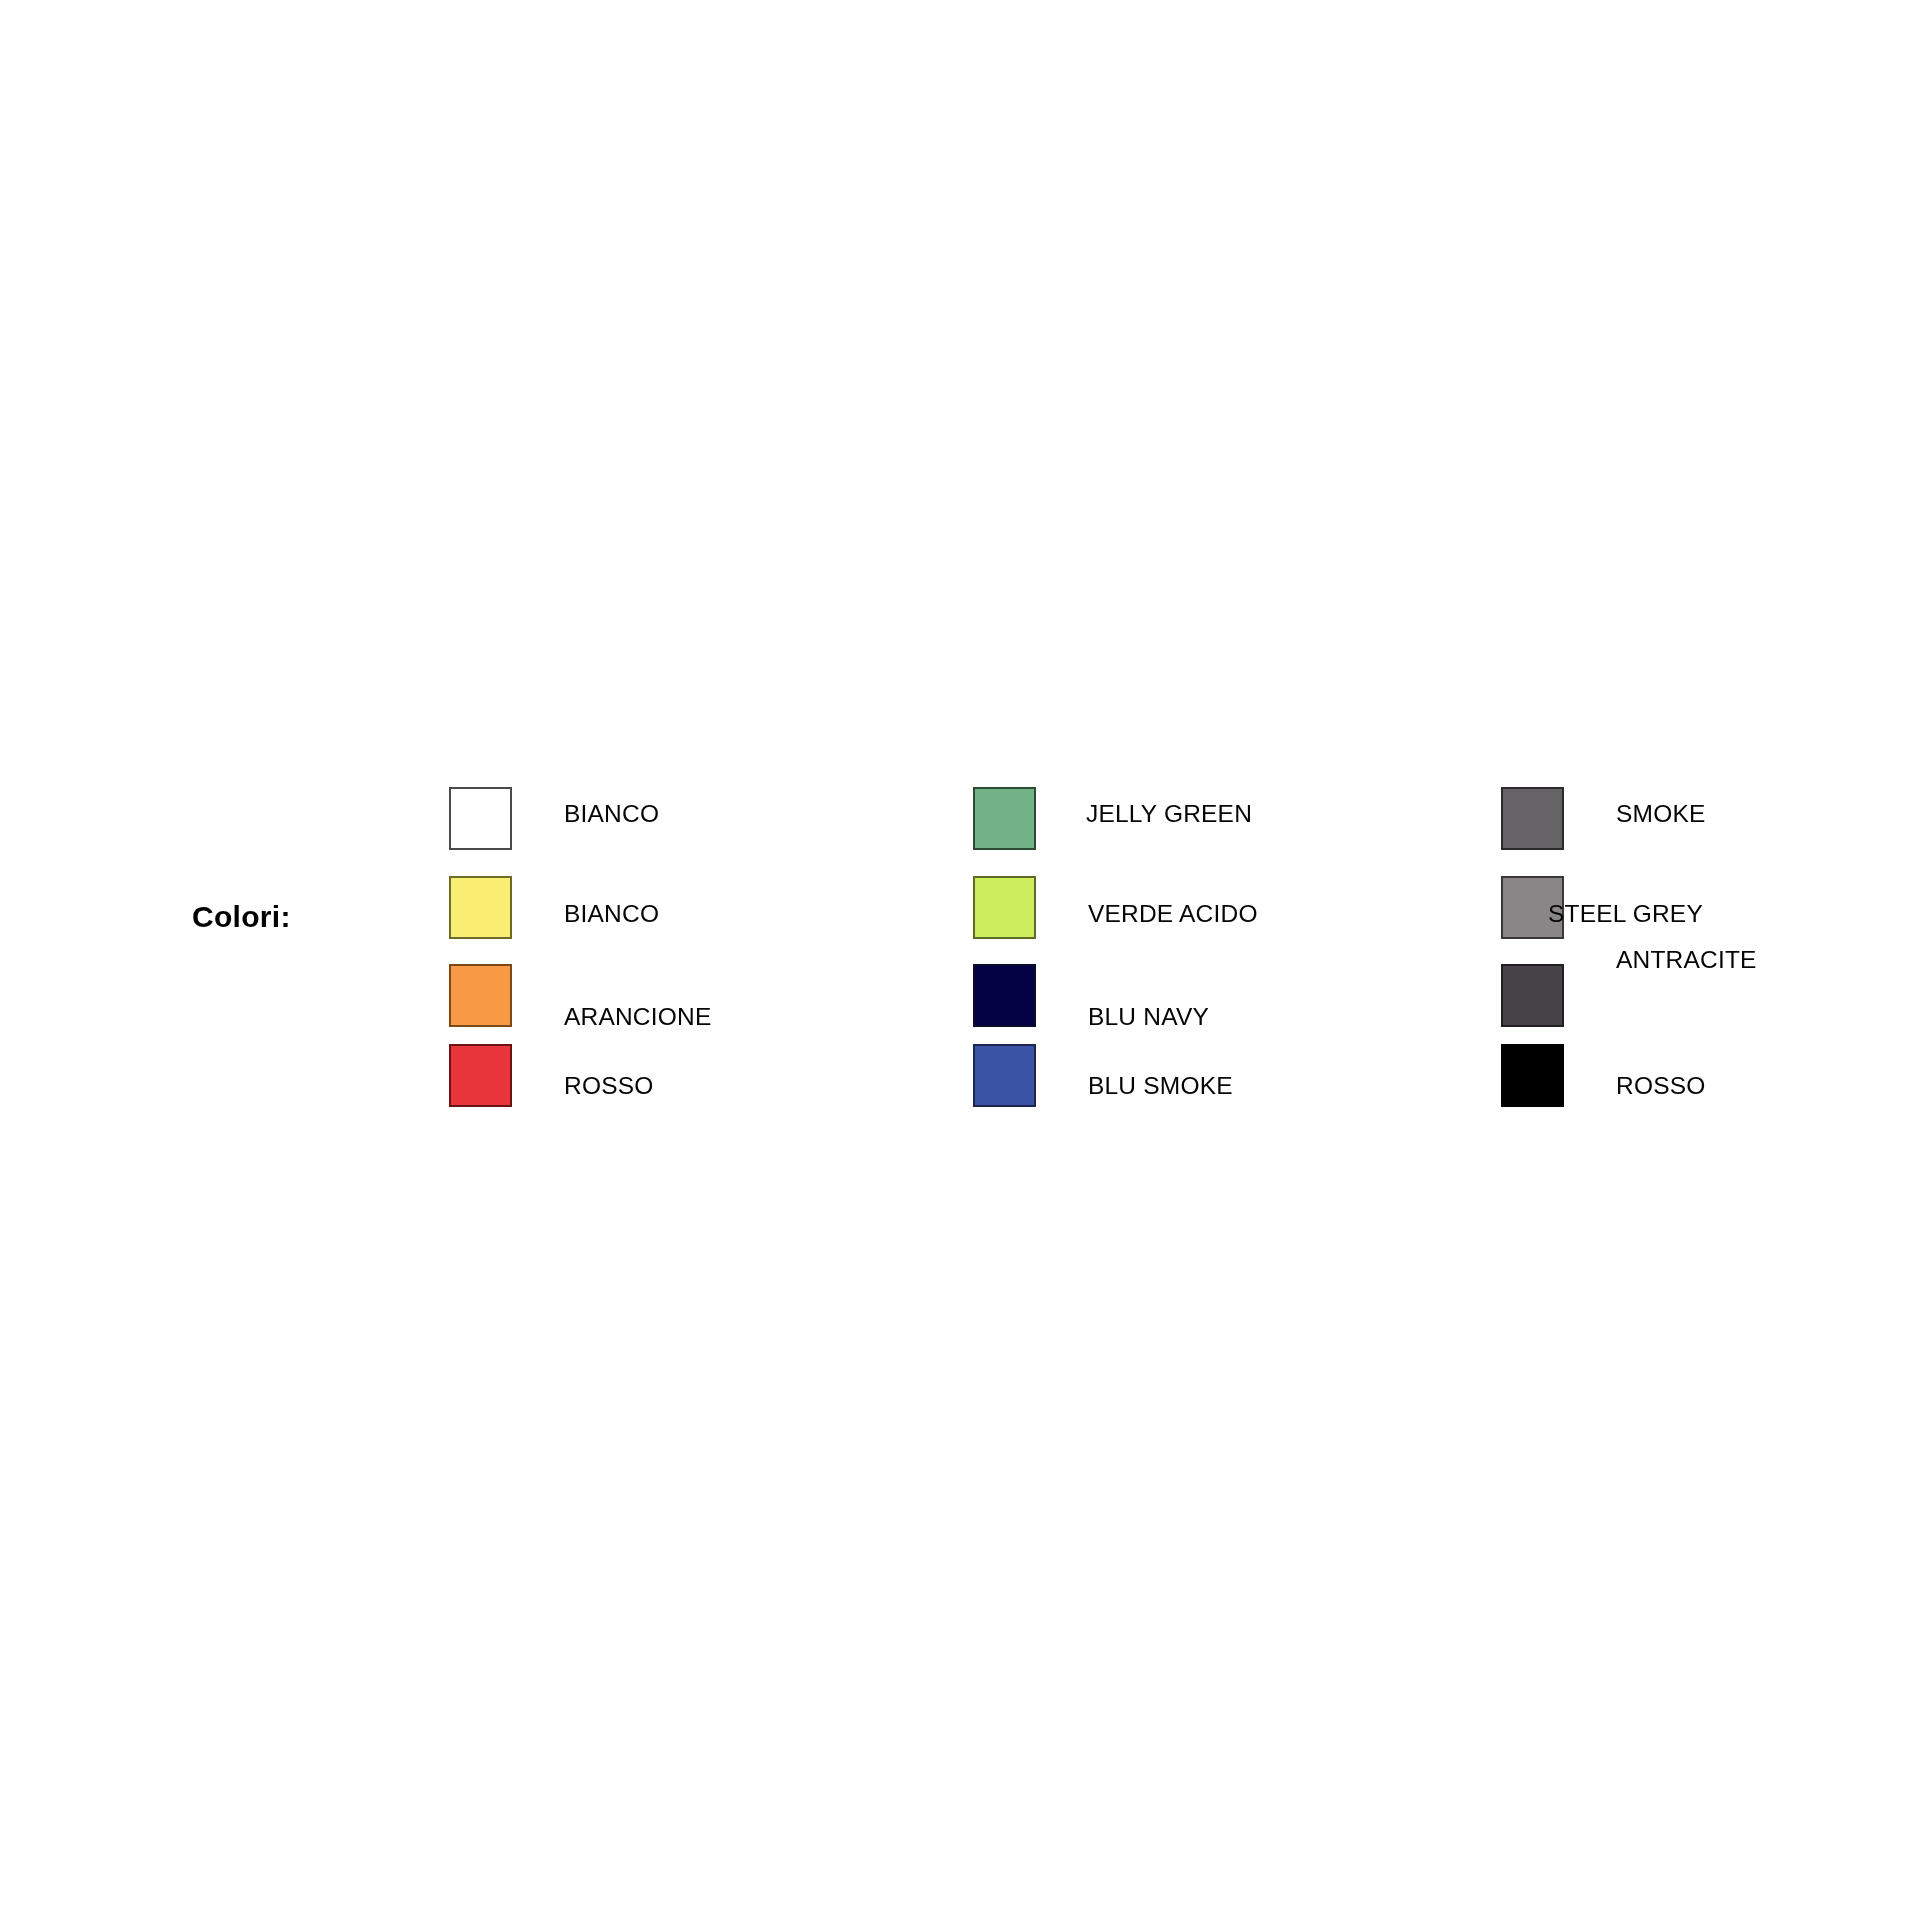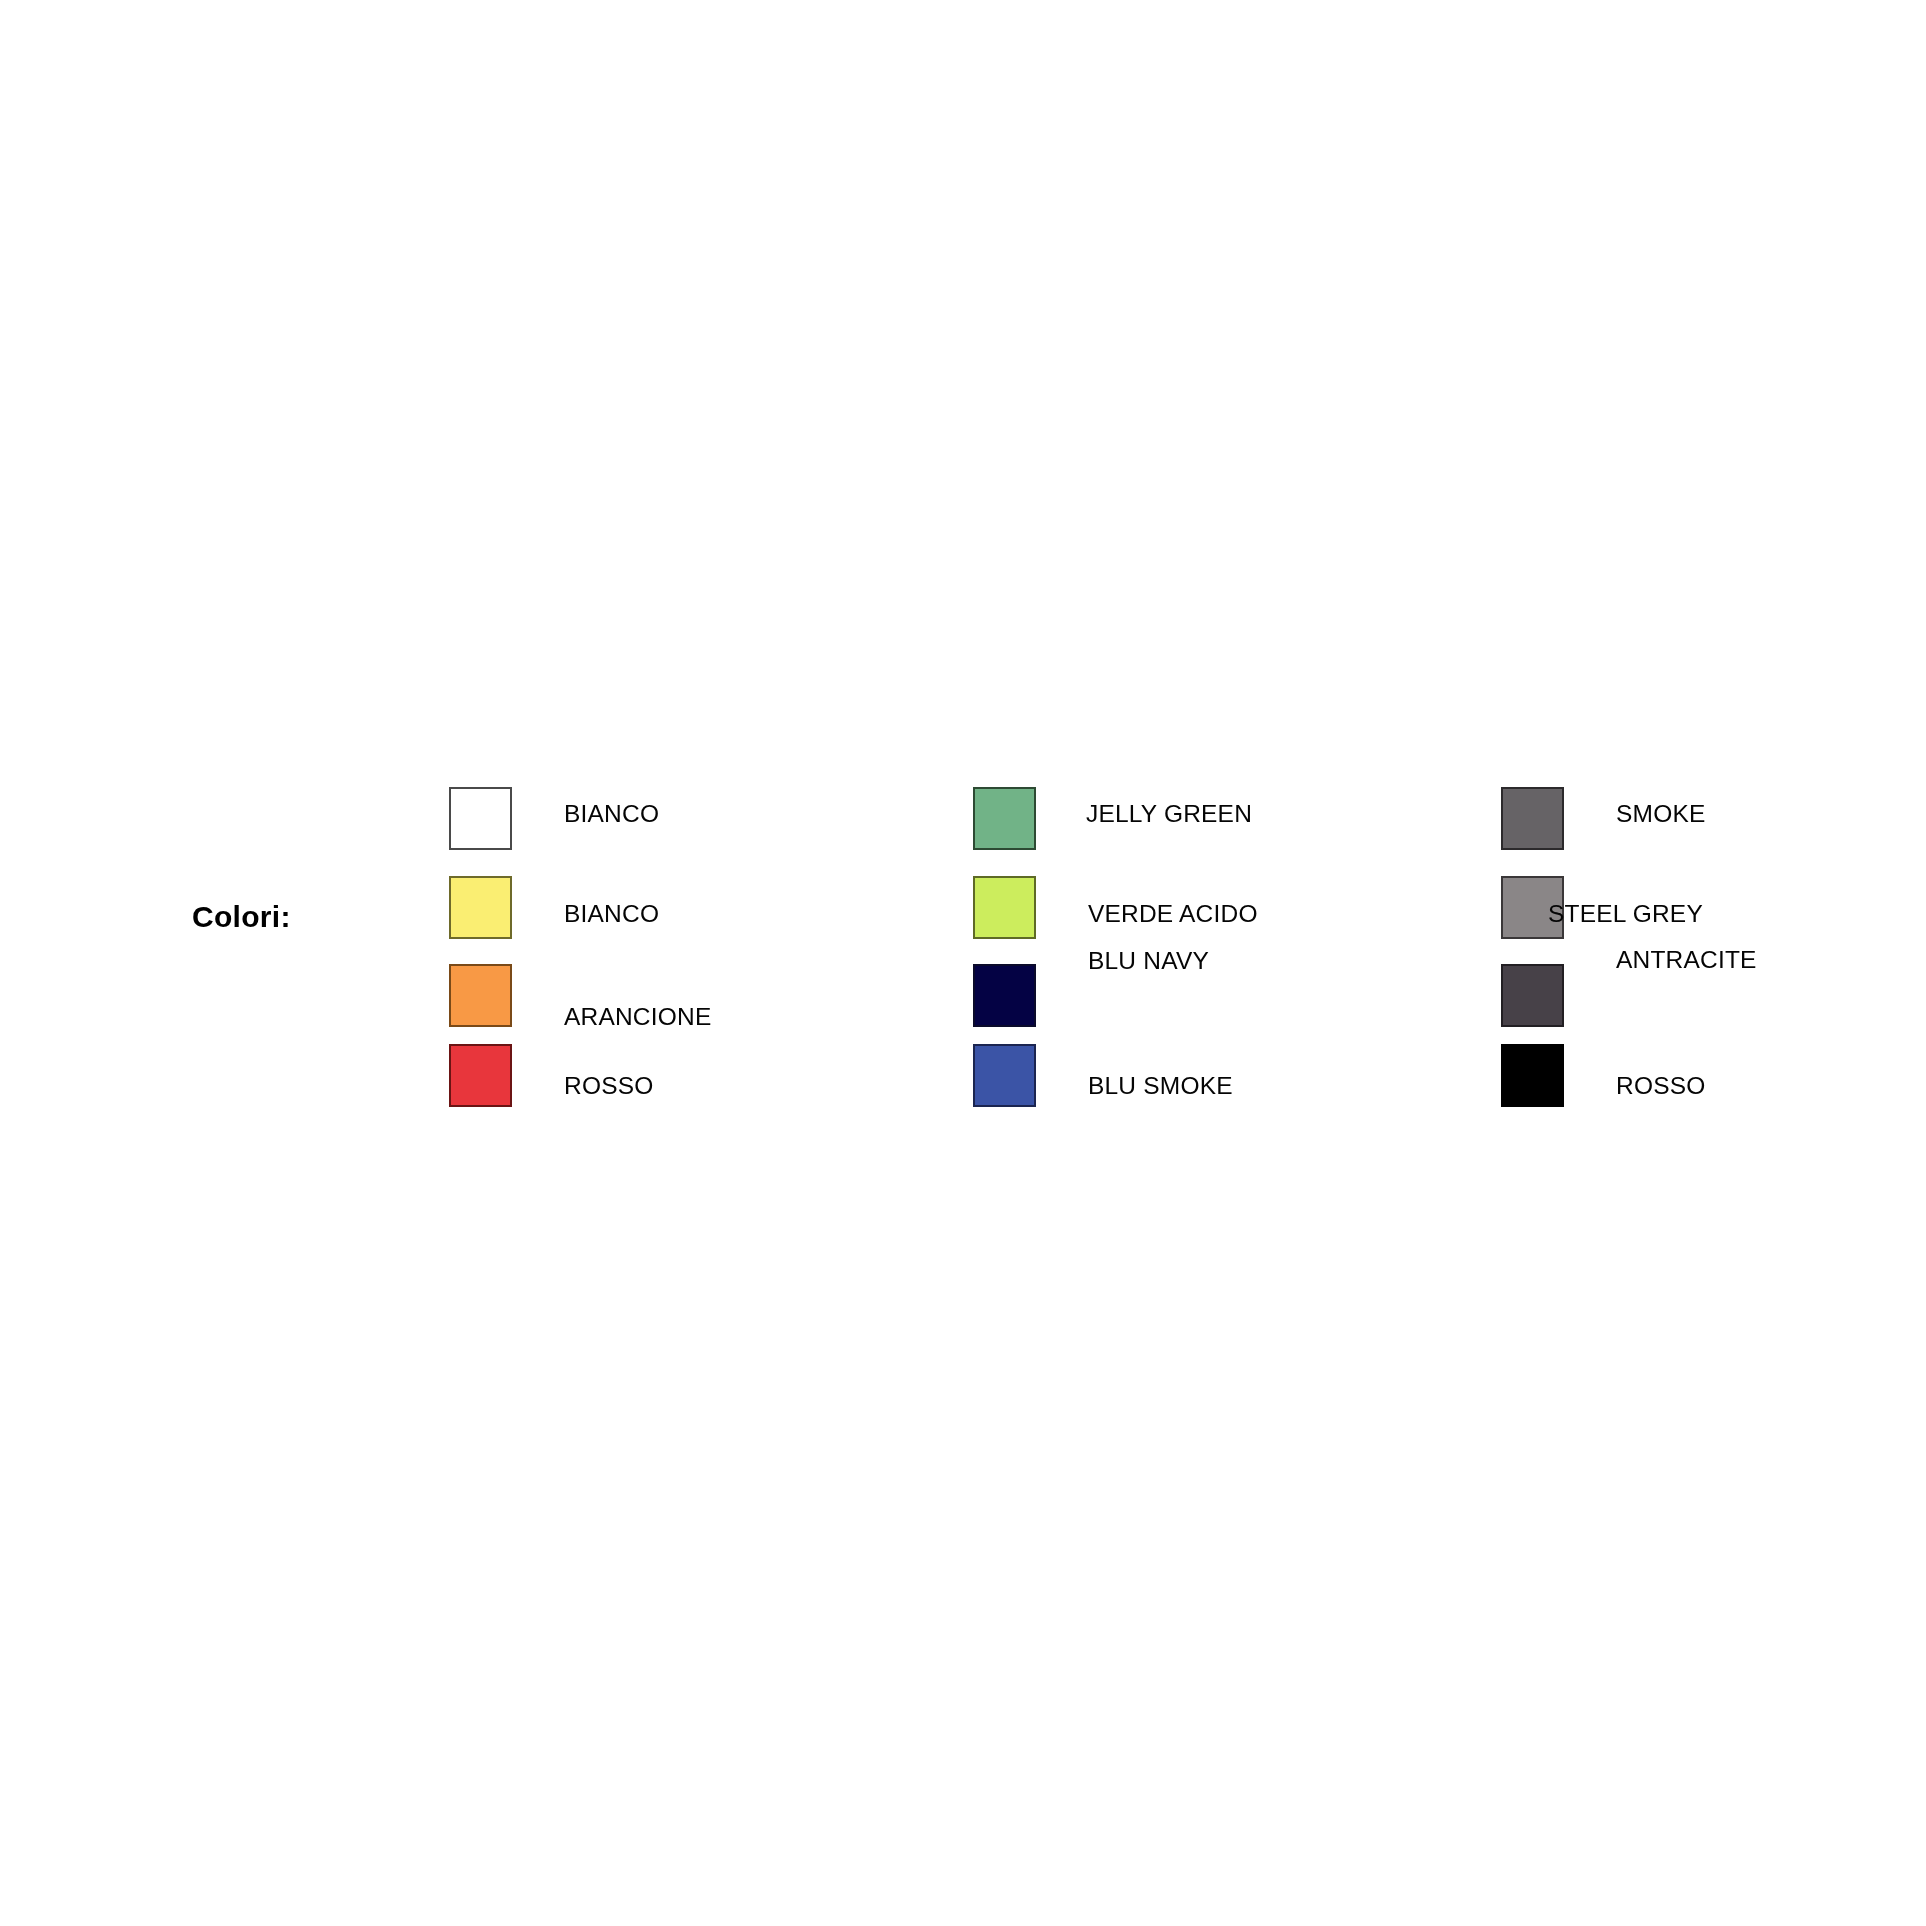--- a/index.html
+++ b/index.html
@@ -85,21 +85,21 @@
       <div class="legend-item" style="left: 0px; top: 0px;">
         <div class="swatch-box" style="left: 940px; top: 787px; width: 63px; height: 63px; background: rgb(113, 179, 135); border-color: rgb(45, 74, 51);"></div>
         <div class="swatch-label" style="left: 1053px; top: 800px;">JELLY GREEN</div>
       </div>
       <div class="legend-item" style="left: 0px; top: 0px;">
         <div class="swatch-box" style="left: 940px; top: 876px; width: 63px; height: 63px; background: rgb(204, 237, 93); border-color: rgb(94, 106, 38);"></div>
         <div class="swatch-label" style="left: 1055px; top: 900px;">VERDE ACIDO</div>
       </div>
       <div class="legend-item" style="left: 0px; top: 0px;">
         <div class="swatch-box" style="left: 940px; top: 964px; width: 63px; height: 63px; background: rgb(4, 2, 68); border-color: rgb(11, 11, 43);"></div>
-        <div class="swatch-label" style="left: 1055px; top: 947px;">BLU NAVY</div>
+        <div class="swatch-label" style="left: 1055px; top: 1003px;">BLU NAVY</div>
       </div>
       <div class="legend-item" style="left: 0px; top: 0px;">
         <div class="swatch-box" style="left: 940px; top: 1044px; width: 63px; height: 63px; background: rgb(59, 84, 166); border-color: rgb(27, 37, 80);"></div>
         <div class="swatch-label" style="left: 1055px; top: 1072px;">BLU SMOKE</div>
       </div>
       <div class="legend-item" style="left: 0px; top: 0px;">
         <div class="swatch-box" style="left: 1468px; top: 787px; width: 63px; height: 63px; background: rgb(102, 99, 102); border-color: rgb(44, 42, 44);"></div>
         <div class="swatch-label" style="left: 1583px; top: 800px;">SMOKE</div>
       </div>
       <div class="legend-item" style="left: 0px; top: 0px;">

